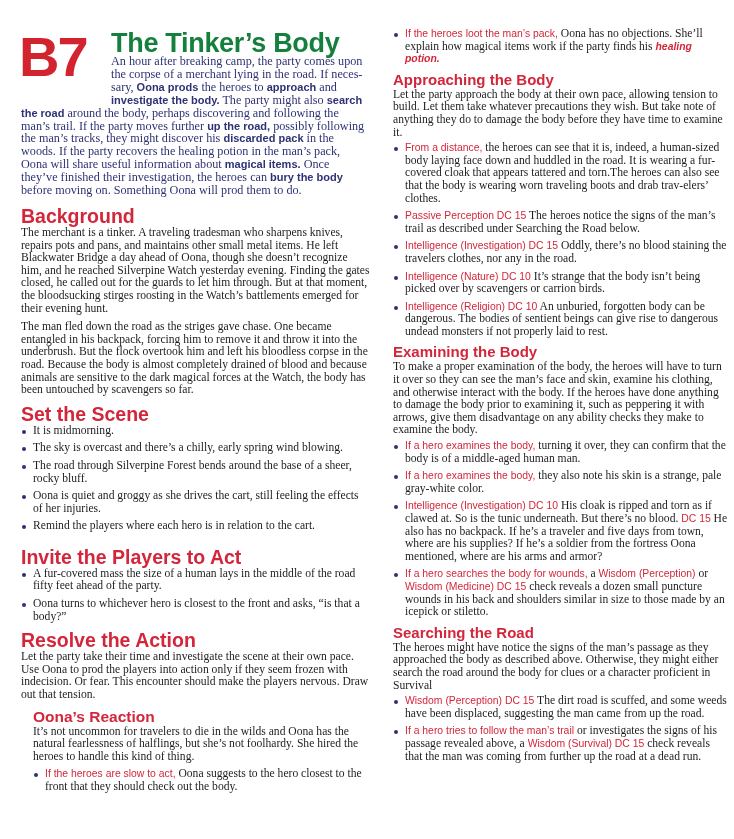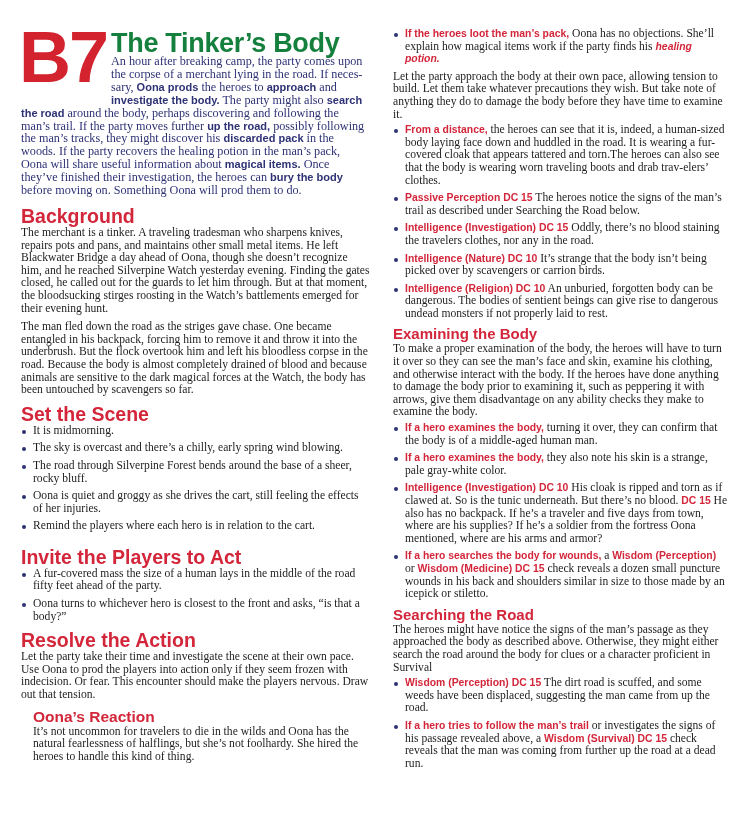--- a/index.html
+++ b/index.html
@@ -2,38 +2,38 @@
 <html><head>
 <meta charset="utf-8">
 <style>
   html, body { margin:0; padding:0; background:#ffffff; }
   body { width:734px; height:839px; overflow:hidden; position:relative; font-family:"DejaVu Serif", serif; color:#1d1d1f; }
   .col { position:absolute; top:0; }
   .col-left { left:21px; width:350px; }
   .col-right { left:393px; width:335px; }
 
   .title-block { position:relative; height:180px; margin-top:31px; }
-  .b7 { position:absolute; left:-2px; top:-6px; font-family:"Liberation Sans", sans-serif; font-weight:700; font-size:72px; line-height:64px; color:#d3232f; letter-spacing:-2px; }
+  .b7 { position:absolute; left:-2px; top:-6px; font-family:"Liberation Sans", sans-serif; font-weight:700; font-size:56px; line-height:64px; color:#d3232f; letter-spacing:-2px; }
   .page-title { position:absolute; left:90px; top:-2px; font-family:"Liberation Sans", sans-serif; font-weight:700; font-size:27px; line-height:28px; color:#15803d; letter-spacing:-0.3px; white-space:nowrap; }
   .intro { position:absolute; left:0; top:24px; width:346px; font-family:"Liberation Serif", serif; font-size:12.2px; line-height:12.9px; color:#2e3275; }
   .intro .float { float:left; width:90px; height:39px; }
   .intro b { font-family:"Liberation Sans", sans-serif; font-weight:700; font-size:11px; color:#2e3275; }
 
   h2 { font-family:"Liberation Sans", sans-serif; font-weight:700; color:#d3263a; margin:0; }
   .h-big { font-size:19.5px; line-height:22px; }
   .h-med { font-size:15.5px; line-height:18px; }
   .h-small { font-size:15px; line-height:18px; }
 
   p { margin:0; font-family:"Liberation Serif", serif; font-size:11.6px; line-height:12.6px; }
   .gap { height:6px; }
 
   ul { list-style:none; margin:0; padding:0; }
   li { position:relative; padding-left:12px; font-family:"Liberation Serif", serif; font-size:11.6px; line-height:12.6px; margin-bottom:5px; }
   li::before { content:""; position:absolute; left:1px; top:5px; width:4px; height:4px; border-radius:50%; background:#2e3275; }
-  .red { font-family:"Liberation Sans", sans-serif; font-weight:700; font-size:10.4px; color:#d3263a; }
+  .red { font-family:"Liberation Sans", sans-serif; font-weight:400; font-size:10.4px; color:#d3263a; }
   .red-i { font-family:"Liberation Sans", sans-serif; font-weight:700; font-style:italic; font-size:10.4px; color:#d3263a; }
   .indent { padding-left:12px; }
 </style>
 </head>
 <body>
 
 <div class="col col-left">
   <div class="title-block">
     <div class="b7">B7</div>
     <div class="page-title">The Tinker’s Body</div>
@@ -59,28 +59,32 @@
     <li>A fur-covered mass the size of a human lays in the middle of the road fifty feet ahead of the party.</li>
     <li>Oona turns to whichever hero is closest to the front and asks, “is that a body?”</li>
   </ul>
 
   <h2 class="h-big" style="margin-top:6px;">Resolve the Action</h2>
   <p>Let the party take their time and investigate the scene at their own pace. Use Oona to prod the players into action only if they seem frozen with indecision. Or fear. This encounter should make the players nervous. Draw out that tension.</p>
 
   <div class="indent">
     <h2 class="h-med" style="margin-top:6px;">Oona’s Reaction</h2>
     <p>It’s not uncommon for travelers to die in the wilds and Oona has the natural fearlessness of halflings, but she’s not foolhardy. She hired the heroes to handle this kind of thing.</p>
+    <ul style="margin-top:5px;">
+      <li><span class="red">If the heroes are slow to act,</span><span> Oona suggests to the hero closest to the front that they should check out the body.</span></li>
+    </ul>
   </div>
 </div>
 
 <div class="col col-right" style="top:28px;">
   <ul>
     <li><span class="red">If the heroes loot the man’s pack,</span><span> Oona has no objections. She’ll explain how magical items work if the party finds his </span><span class="red-i">healing potion.</span></li>
   </ul>
 
+  <h2 class="h-small">Approaching the Body</h2>
   <p>Let the party approach the body at their own pace, allowing tension to build. Let them take whatever precautions they wish. But take note of anything they do to damage the body before they have time to examine it.</p>
   <ul style="margin-top:3px;">
     <li><span class="red">From a distance,</span><span> the heroes can see that it is, indeed, a human-sized body laying face down and huddled in the road. It is wearing a fur-covered cloak that appears tattered and torn.The heroes can also see that the body is wearing worn traveling boots and drab trav-elers’ clothes.</span></li>
     <li><span class="red">Passive Perception DC 15</span><span> The heroes notice the signs of the man’s trail as described under Searching the Road below.</span></li>
     <li><span class="red">Intelligence (Investigation) DC 15</span><span> Oddly, there’s no blood staining the travelers clothes, nor any in the road.</span></li>
     <li><span class="red">Intelligence (Nature) DC 10</span><span> It’s strange that the body isn’t being picked over by scavengers or carrion birds.</span></li>
     <li><span class="red">Intelligence (Religion) DC 10</span><span> An unburied, forgotten body can be dangerous. The bodies of sentient beings can give rise to dangerous undead monsters if not properly laid to rest.</span></li>
   </ul>
 
   <h2 class="h-small">Examining the Body</h2>

